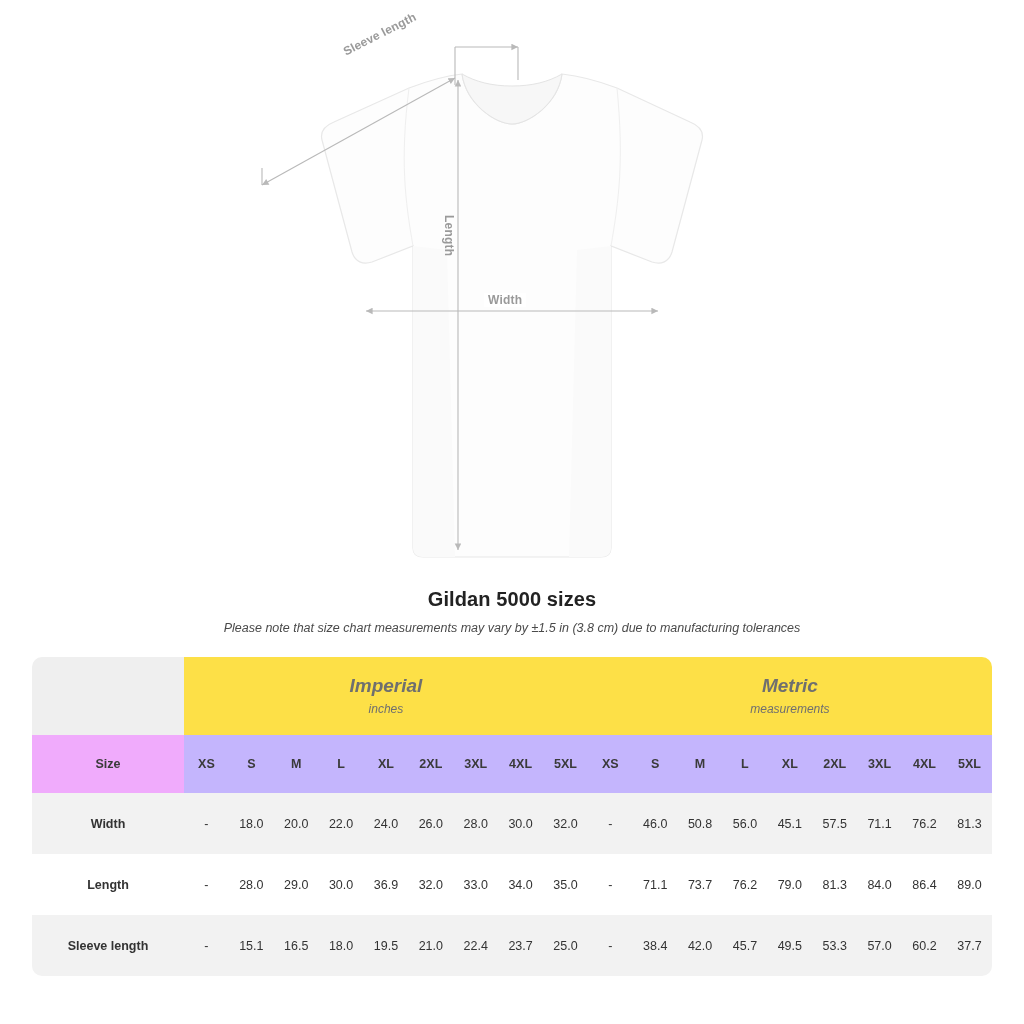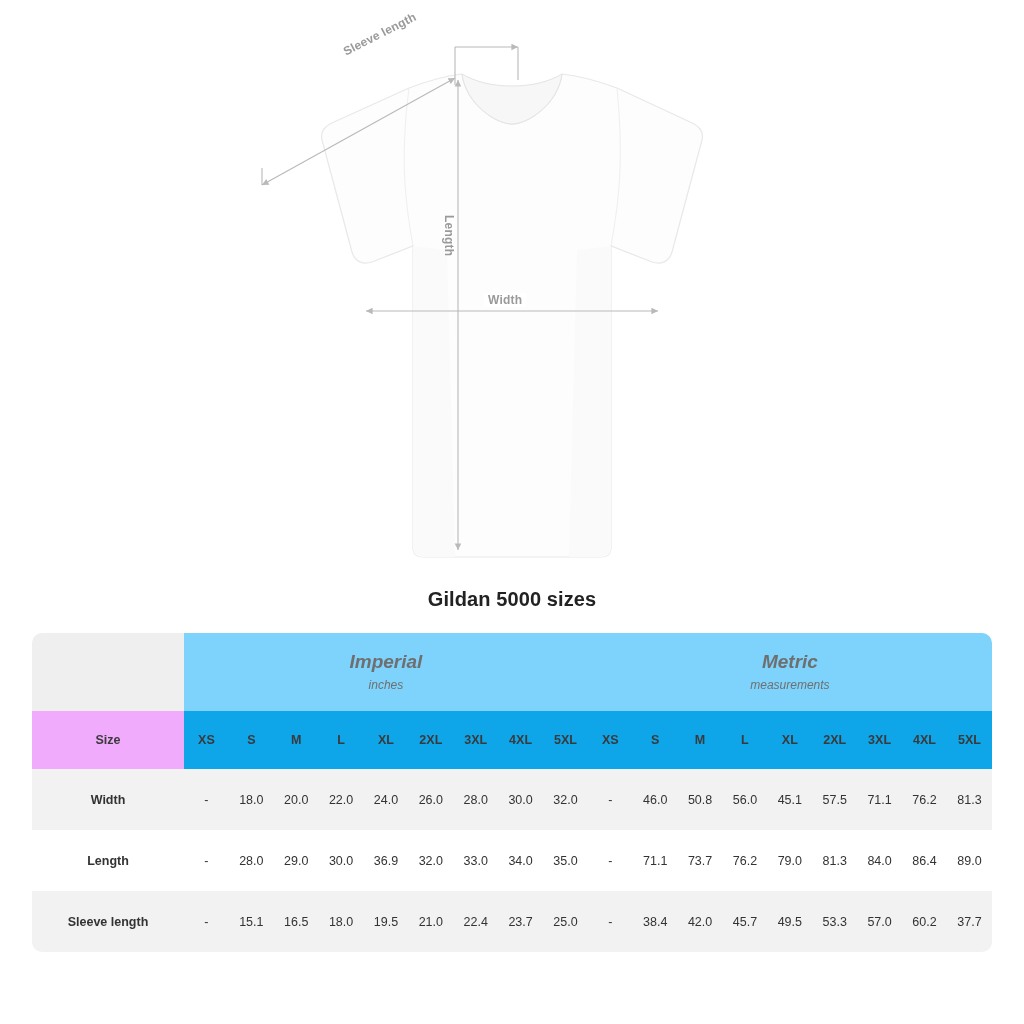--- a/index.html
+++ b/index.html
@@ -93,21 +93,21 @@
   }
   table.size-table td,
   table.size-table th {
     text-align: center;
     vertical-align: middle;
     border: none;
   }
 
   
   .unit-row td {
-    background: #7dd3fc;
+    background: #fde047;
     height: 78px;
     padding: 0;
   }
   .unit-name {
     font-size: 19px;
     font-style: italic;
     font-weight: bold;
     color: #6f6f6f;
     line-height: 1.1;
   }
@@ -116,21 +116,21 @@
     font-style: italic;
     color: #6f6f6f;
     padding-top: 5px;
   }
   .unit-row td.spacer-cell {
     background: #efefef;
   }
 
   
   .head-row td {
-    background: #0ea5e9;
+    background: #c4b5fd;
     height: 56px;
     font-weight: bold;
     color: #3a3a3a;
     font-size: 12.5px;
   }
   .head-row td.row-label {
     background: #f0abfc;
   }
 
   .data-row td {
@@ -216,20 +216,21 @@
         </marker>
       </defs>
     </svg>
 
     <div class="dim-label sleeve">Sleeve length</div>
     <div class="dim-label length">Length</div>
     <div class="dim-label width">Width</div>
   </div>
 
   <div class="chart-title">Gildan 5000 sizes</div>
+  <div class="chart-note">Please note that size chart measurements may vary by ±1.5 in (3.8 cm) due to manufacturing tolerances</div>
 
   <div class="table-wrap">
     <table class="size-table">
       <tbody>
 
         <tr class="unit-row">
           <td class="spacer-cell row-label"></td>
           <td colspan="9">
             <div class="unit-name">Imperial</div>
             <div class="unit-sub">inches</div>

